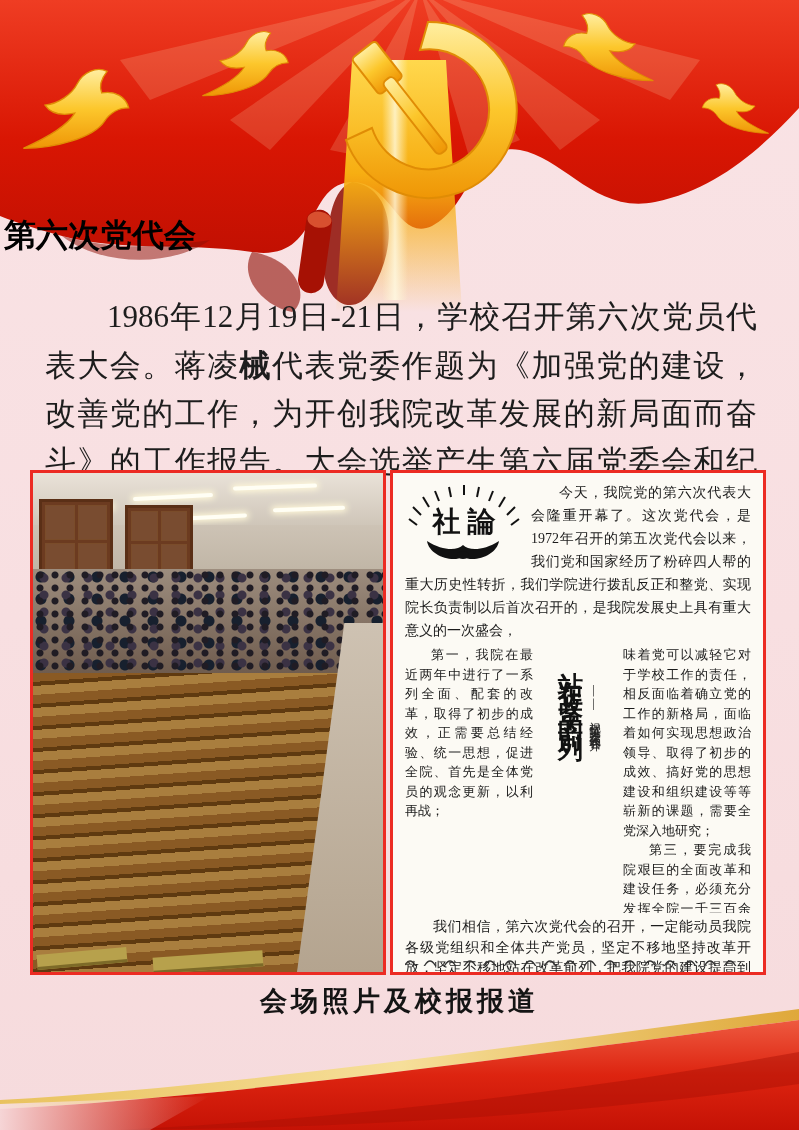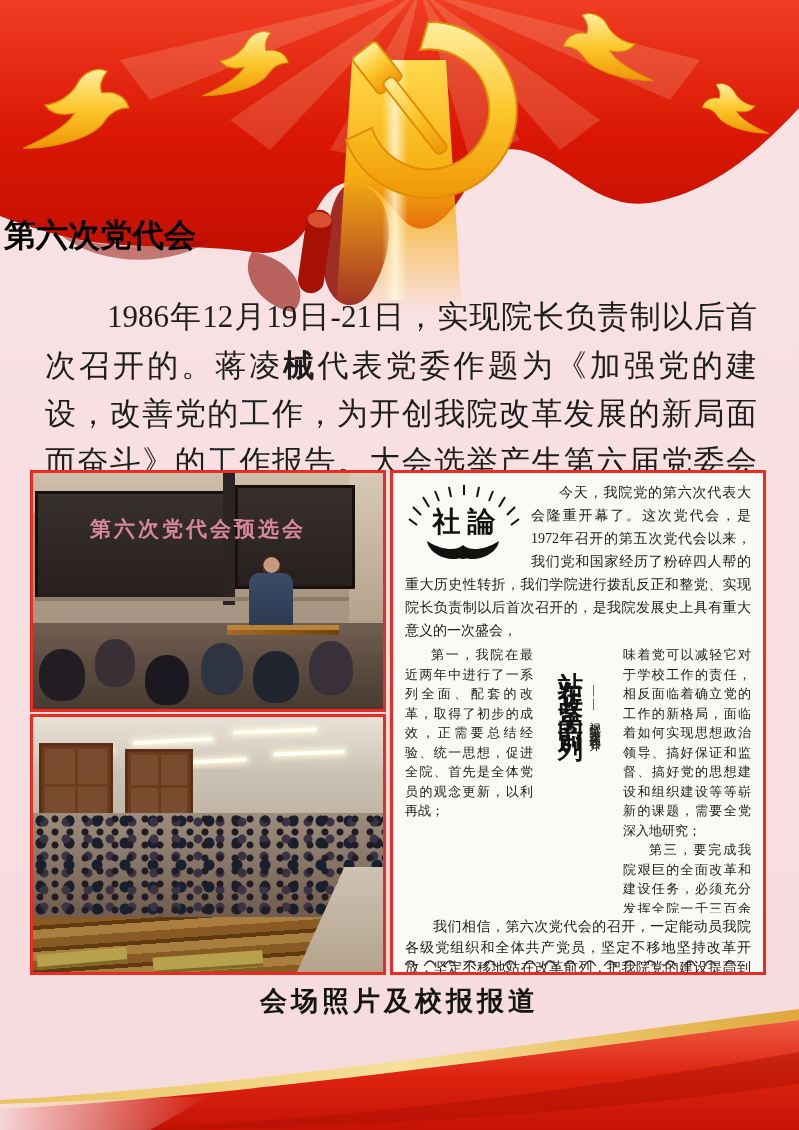--- a/index.html
+++ b/index.html
@@ -167,49 +167,28 @@
       <path transform="translate(198,32) scale(1.1)" d="M4,58 C22,50 36,42 42,32 C32,34 24,32 20,26 C30,25 40,18 44,10 C48,2 58,-3 66,1 C62,6 60,12 62,17 C72,15 80,20 82,28 C74,28 68,32 64,38 C56,50 28,58 4,58 Z"></path>
       <path transform="translate(658,14) scale(-1.15,1.15)" d="M4,58 C22,50 36,42 42,32 C32,34 24,32 20,26 C30,25 40,18 44,10 C48,2 58,-3 66,1 C62,6 60,12 62,17 C72,15 80,20 82,28 C74,28 68,32 64,38 C56,50 28,58 4,58 Z"></path>
       <path transform="translate(772,84) scale(-0.85,0.85)" d="M4,58 C22,50 36,42 42,32 C32,34 24,32 20,26 C30,25 40,18 44,10 C48,2 58,-3 66,1 C62,6 60,12 62,17 C72,15 80,20 82,28 C74,28 68,32 64,38 C56,50 28,58 4,58 Z"></path>
     </g>
   </svg>
 
   <h1 class="main-title">第六次党代会</h1>
 
   <div class="intro">
     <p>
-      <span>1986年12月19日-21日，实现院长负责制以后首次召开的。蒋凌</span><span class="rare-char">械</span><span>代表党委作题为《加强党的建设，改善党的工作，为开创我院改革发展的新局面而奋斗》的工作报告。大会选举产生第六届党委会和纪委会。</span>
+      <span>1986年12月19日-21日，学校召开第六次党员代表大会。蒋凌</span><span class="rare-char">械</span><span>代表党委作题为《加强党的建设，改善党的工作，为开创我院改革发展的新局面而奋斗》的工作报告。大会选举产生第六届党委会和纪委会。</span>
     </p>
   </div>
 
   <div class="collage">
 
     <div class="photo-col">
 
-      <div class="photo photo-top">
-        <div class="p1-wall"></div>
-        <div class="p1-wall-low"></div>
-        <div class="p1-right-wall"></div>
-        <div class="p1-board left"></div>
-        <div class="p1-board right"></div>
-        <div class="p1-post"></div>
-        <div class="p1-ledge"></div>
-        <div class="board-text">第六次党代会预选会</div>
-        <div class="p1-person-head"></div>
-        <div class="p1-person-body"></div>
-        <div class="p1-podium"></div>
-        <div class="p1-audience">
-          <div class="head" style="left:6px;top:14px;width:46px;height:52px;background:#231c22;"></div>
-          <div class="head" style="left:62px;top:4px;width:40px;height:48px;background:#3a2f34;"></div>
-          <div class="head" style="left:112px;top:20px;width:44px;height:50px;background:#1c1820;"></div>
-          <div class="head" style="left:168px;top:8px;width:42px;height:52px;background:#2e3442;"></div>
-          <div class="head" style="left:220px;top:16px;width:46px;height:52px;background:#20242e;"></div>
-          <div class="head" style="left:276px;top:6px;width:44px;height:54px;background:#39303a;"></div>
-        </div>
-      </div>
 
       <div class="photo photo-bottom">
         <div class="p2-ceiling">
           <div class="tube" style="left:10px;top:34px;width:70px;transform:rotate(-4deg);"></div>
           <div class="tube" style="left:100px;top:22px;width:80px;transform:rotate(-3deg);"></div>
           <div class="tube" style="left:200px;top:12px;width:84px;transform:rotate(-2deg);"></div>
           <div class="tube" style="left:240px;top:34px;width:72px;transform:rotate(-2deg);"></div>
           <div class="tube" style="left:150px;top:42px;width:64px;transform:rotate(-3deg);"></div>
         </div>
         <div class="p2-wall"></div>
@@ -259,21 +238,21 @@
       <div class="clip-mid">
         <div class="clip-col">
           <p>第一，我院在最近两年中进行了一系列全面、配套的改革，取得了初步的成效，正需要总结经验、统一思想，促进全院、首先是全体党员的观念更新，以利再战；</p>
 
         </div>
         <div class="headline-wrap">
           <div class="headline">站在改革的前列</div>
           <div class="headline-sub">——祝贺院第六次党代会召开</div>
         </div>
         <div class="clip-col">
-          <p class="cont">味着党可以减轻它对于学校工作的责任，相反面临着确立党的工作的新格局，面临着如何实现思想政治领导、搞好保证和监督、搞好党的思想建设和组织建设等等崭新的课题，需要全党深入地研究；</p>
+          <p class="cont">味着党可以减轻它对于学校工作的责任，相反面临着确立党的工作的新格局，面临着如何实现思想政治领导、取得了初步的成效、搞好党的思想建设和组织建设等等崭新的课题，需要全党深入地研究；</p>
           <p>第三，要完成我院艰巨的全面改革和建设任务，必须充分发挥全院一千三百余名共产党员的先锋模范作用，因此也需要动员全党强化组织效应，切实提高党员素质。</p>
         </div>
       </div>
 
       <div class="clip-bottom">
         <p>我们相信，第六次党代会的召开，一定能动员我院各级党组织和全体共产党员，坚定不移地坚持改革开放，坚定不移地站在改革前列，把我院党的建设提高到一个新的水平，使我院改革与发展的事业取得新的、更大的成就。</p>
 
       </div>
 
       <svg class="wave" viewBox="0 0 340 9" preserveAspectRatio="none">

